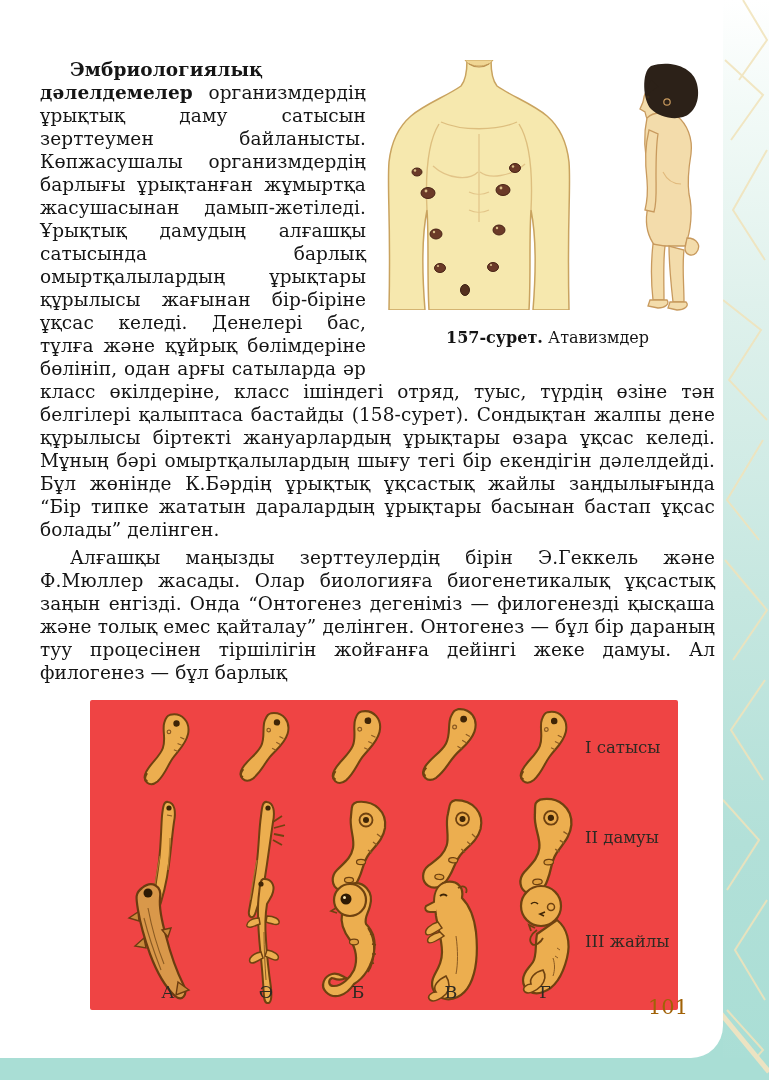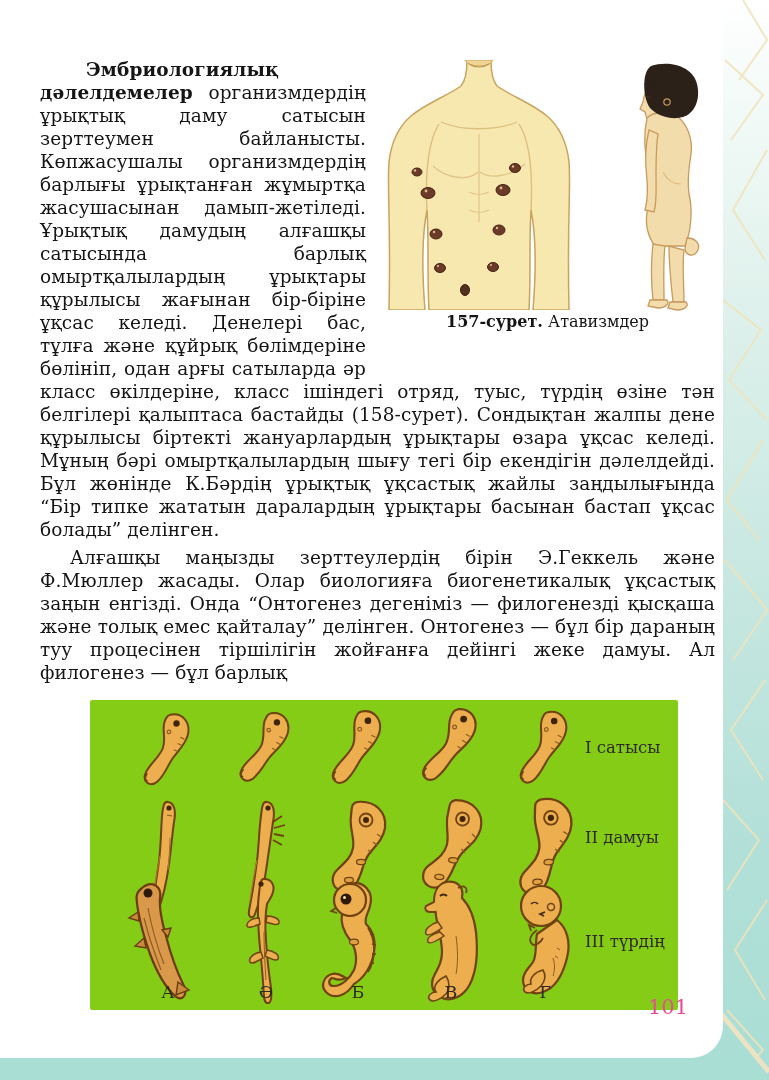--- a/index.html
+++ b/index.html
@@ -19,48 +19,48 @@
     position:absolute;left:0;top:0;width:723px;height:1058px;background:#ffffff;
     border-bottom-right-radius:32px;z-index:2;
     padding:58px 8px 0 40px;box-sizing:border-box;
   }
   
   .para{
     margin:0;font-size:18.5px;line-height:23px;text-align:justify;text-indent:30px;
     letter-spacing:.1px;
   }
   .para + .para{margin-top:5px;}
-  .lead{font-weight:bold;margin-left:16px;}
+  .lead{font-weight:bold;}
   
   .fig157{
     float:right;width:335px;height:293px;margin:2px 0 6px 14px;
     display:flex;flex-direction:column;align-items:center;
   }
   .fig157-images{display:flex;align-items:flex-start;gap:26px;}
-  .fig157-caption{margin-top:0;font-size:16px;text-align:center;}
+  .fig157-caption{margin-top:16px;font-size:16px;text-align:center;}
   .fig157-caption b{font-weight:bold;}
   
   .fig158{
     position:relative;width:588px;height:310px;margin:16px 0 0 50px;
-    background:#84cc16;border-radius:2px;clear:left;
+    background:#ef4444;border-radius:2px;clear:left;
   }
   .emb-cell{position:absolute;transform:translateX(-50%);display:flex;justify-content:center;}
   .stage-label{
     position:absolute;left:495px;width:100px;font-size:16.5px;color:#2e2a22;
     text-align:left;
   }
   .col-letter{
     position:absolute;transform:translateX(-50%);top:282px;font-size:17.5px;color:#2e2a22;
   }
   .fig158-caption{
     width:570px;margin:10px 0 0 58px;text-align:center;font-size:16.3px;line-height:21px;
   }
   .fig158-caption b{font-weight:bold;}
   .page-number{
-    position:absolute;left:648px;top:995px;font-size:21px;color:#ec4899;z-index:3;
+    position:absolute;left:648px;top:995px;font-size:21px;color:#a16207;z-index:3;
   }
   svg{display:block;}
   .hiddefs{position:absolute;width:0;height:0;overflow:hidden;}
   
   .r1v1{transform:translateX(-50%) rotate(-3deg);}
   .r1v2{transform:translateX(-50%) rotate(2deg);}
   .r1v3{transform:translateX(-50%) rotate(-1deg) scale(1.04);}
   .r1v4{transform:translateX(-50%) rotate(4deg) scale(1.06);}
   .r1v5{transform:translateX(-50%) rotate(-2deg) scale(1.02);}
 </style>
@@ -302,21 +302,21 @@
         </svg>
       </div>
     <div class="emb-cell" style="left:455px;top:178px">
         <svg width="80" height="128" viewBox="0 0 80 128">
           <use href="#emb-human3"></use>
         </svg>
       </div>
 
     <div class="stage-label" style="top:38px">I сатысы</div>
     <div class="stage-label" style="top:128px">II дамуы</div>
-    <div class="stage-label" style="top:232px">III түрдің</div>
+    <div class="stage-label" style="top:232px">III жайлы</div>
 
     <div class="col-letter" style="left:78px">А</div>
     <div class="col-letter" style="left:176px">Ә</div>
     <div class="col-letter" style="left:268px">Б</div>
     <div class="col-letter" style="left:361px">В</div>
     <div class="col-letter" style="left:455px">Г</div>
   </div>
 
 
 </div>

